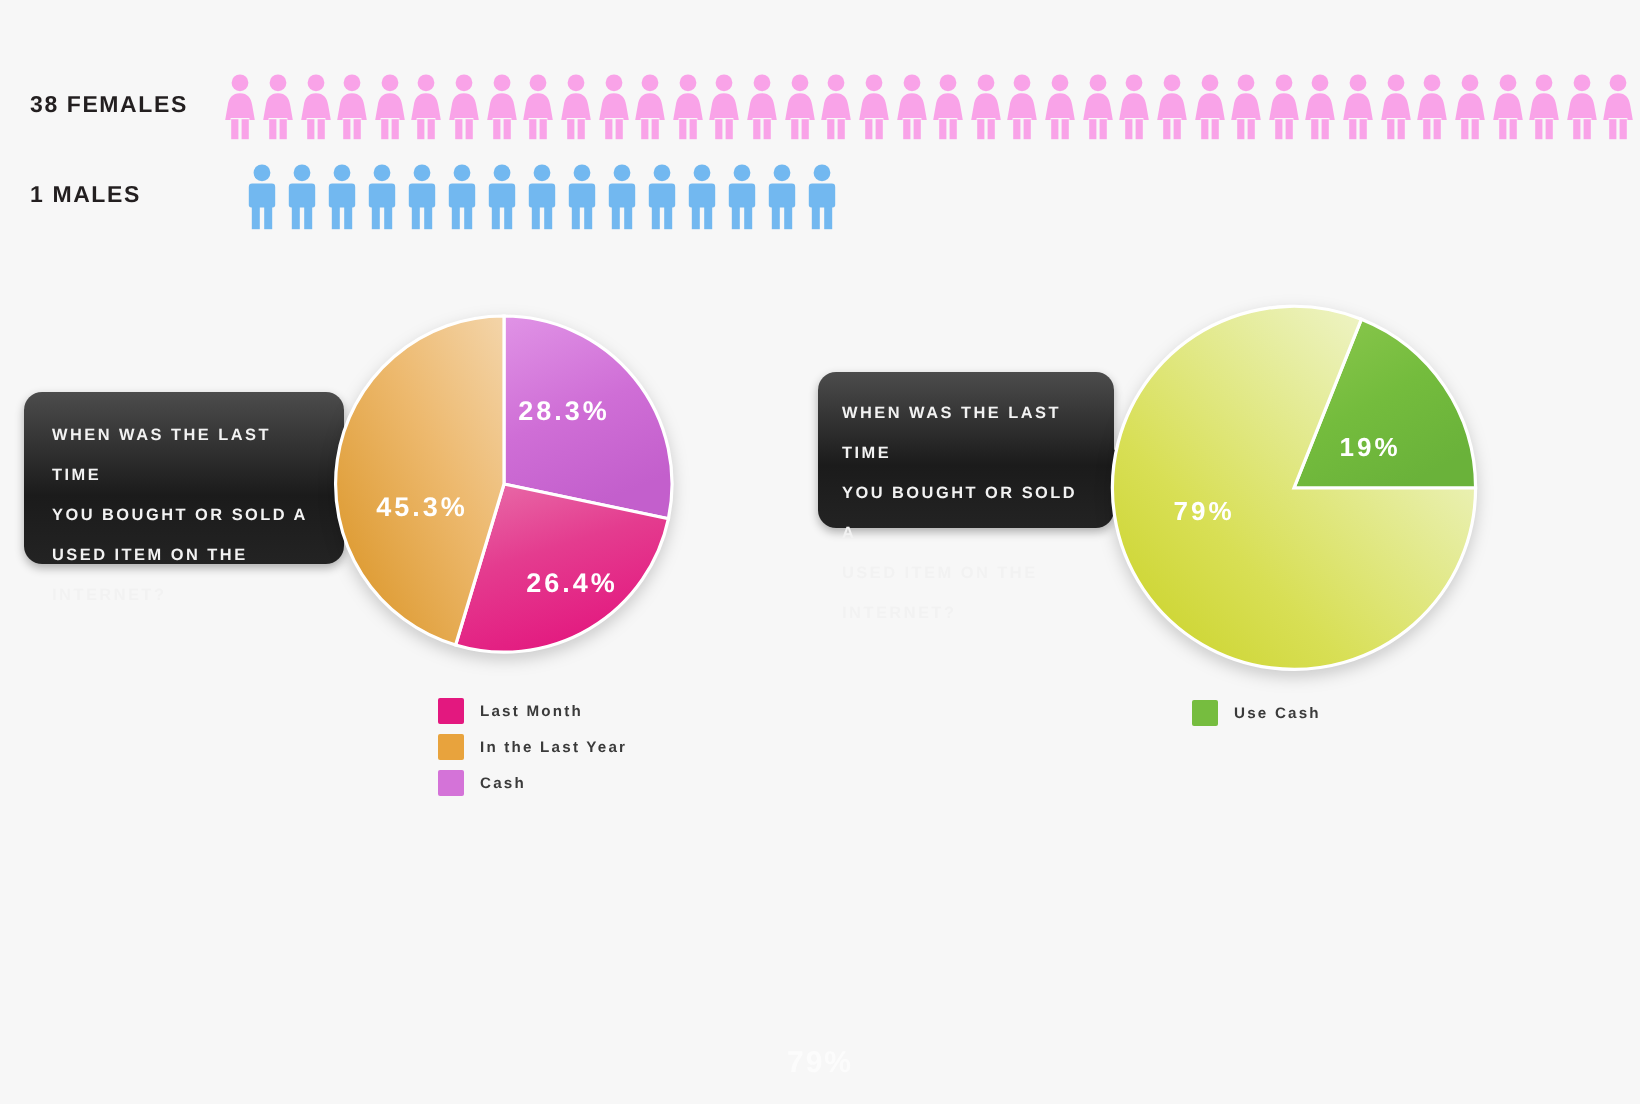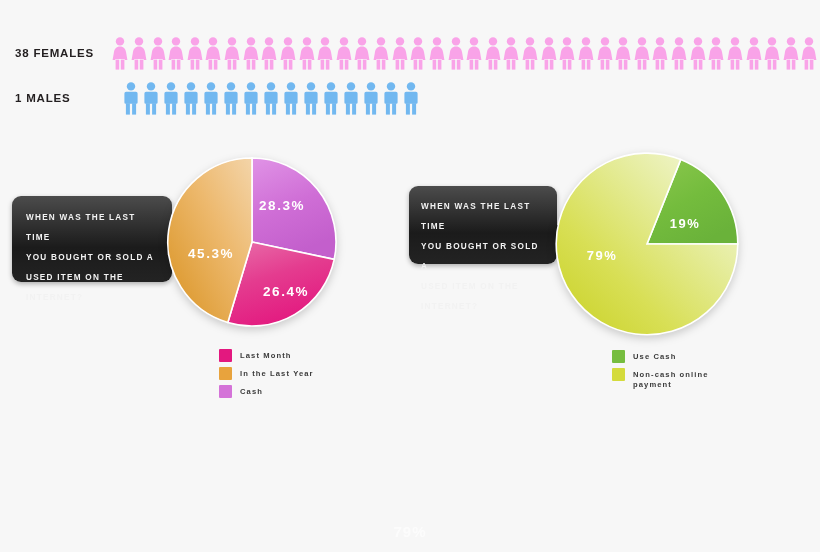--- a/index.html
+++ b/index.html
@@ -101,21 +101,21 @@
     font-weight: bold;
     fill: #ffffff;
     letter-spacing: 1.5px;
   }
   .slice-label-lg { font-size: 13.5px; }
   .slice-label-md { font-size: 13px; }
 
   
   .legend { position: absolute; }
   #legend-left  { left: 219px; top: 349px; }
-  #legend-right { left: 612px; top: 350px; }
+  #legend-right { left: 596px; top: 350px; }
 
   .legend-item {
     display: flex;
     align-items: flex-start;
     margin-bottom: 5px;
   }
   .legend-swatch {
     width: 13px; height: 13px;
     border-radius: 1px;
     margin-right: 8px;
@@ -565,20 +565,15 @@
     <text class="slice-label slice-label-md" x="130" y="76" text-anchor="middle">19%</text>
     <text class="slice-label slice-label-md" x="47" y="108" text-anchor="middle">79%</text>
   </svg>
 </div>
 
 <div class="legend" id="legend-right">
   <div class="legend-item">
     <div class="legend-swatch" style="background:#76bd3f"></div>
     <div class="legend-text">Use Cash</div>
   </div>
-  <div class="legend-item">
-    <div class="legend-swatch" style="background:#d4db3c"></div>
-    <div class="legend-text">Non-cash online
-payment</div>
-  </div>
 </div>
 
 <div id="watermark">79%</div>
 
 </body></html>

